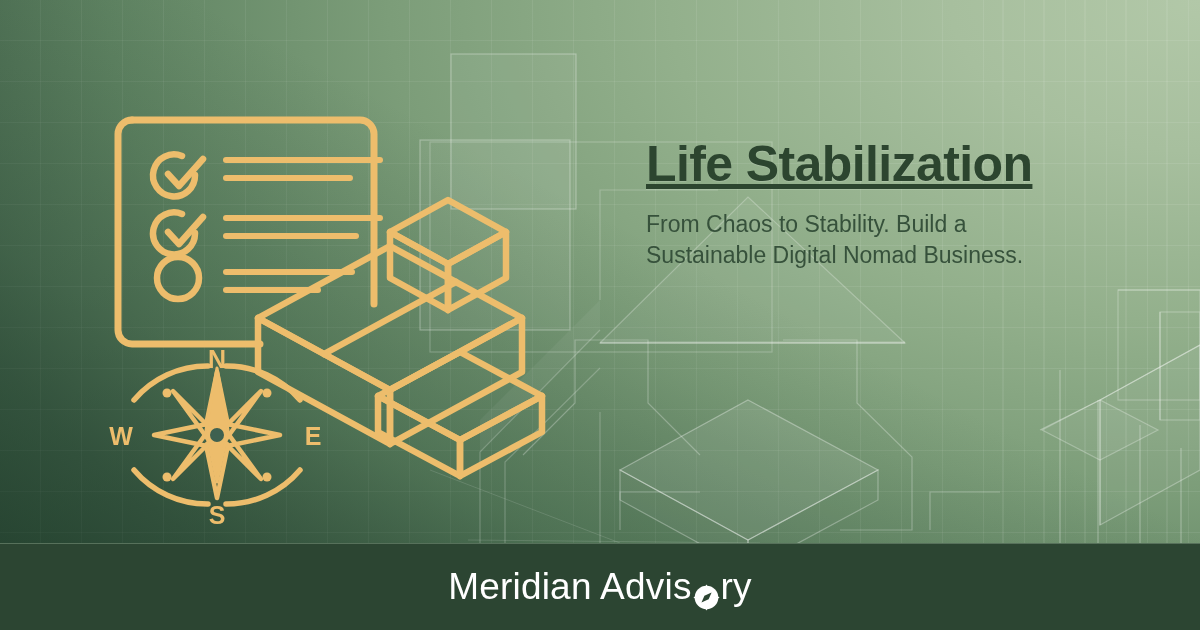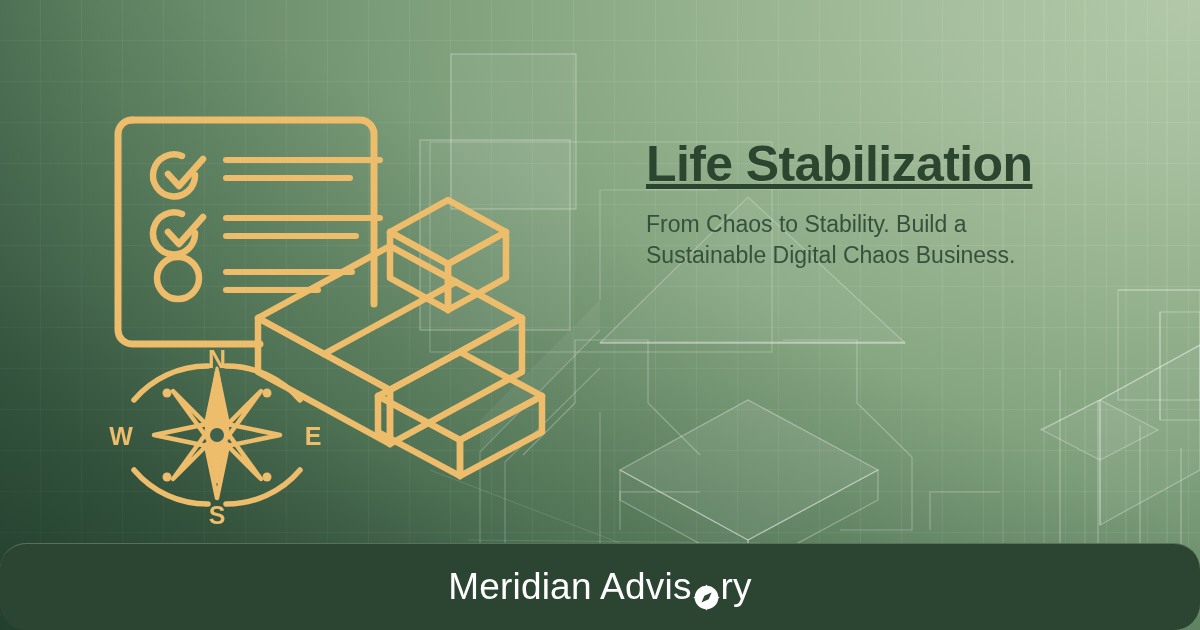--- a/index.html
+++ b/index.html
@@ -75,21 +75,21 @@
   
   .art{position:absolute;left:60px;top:80px;width:520px;height:470px;}
   .art svg{display:block;width:520px;height:470px;}
 
   
   .footer{
     position:absolute;left:0;right:0;bottom:0;
     height:87px;
     background:#2c4532;
     border-top:1px solid rgba(190,215,190,.30);
-    display:flex;align-items:center;justify-content:center;border-radius:26px;
+    display:flex;align-items:center;justify-content:center;
   }
   .brand{
     display:flex;align-items:center;
     font-size:37px;
     font-weight:400;
     letter-spacing:.2px;
     color:#ffffff;
     white-space:nowrap;
   }
   .brand-compass{
@@ -272,21 +272,21 @@
         </g>
 
       </g>
     </svg>
   </div>
 
   <div class="copy">
     <h1 class="headline">Life Stabilization</h1>
     <p class="subhead">
       <span>From Chaos to Stability. Build a</span><br>
-      <span>Sustainable Digital Chaos Business.</span>
+      <span>Sustainable Digital Nomad Business.</span>
     </p>
   </div>
 
   <div class="footer">
     <div class="brand">
       <span>Meridian Advis</span>
       <span class="brand-compass">
         <svg viewBox="0 0 32 32" xmlns="http://www.w3.org/2000/svg">
           <circle cx="16" cy="16" r="14" fill="#ffffff"></circle>
           <path d="M16 0.5 L19 5 L16 8 L13 5 Z" fill="#ffffff"></path>

